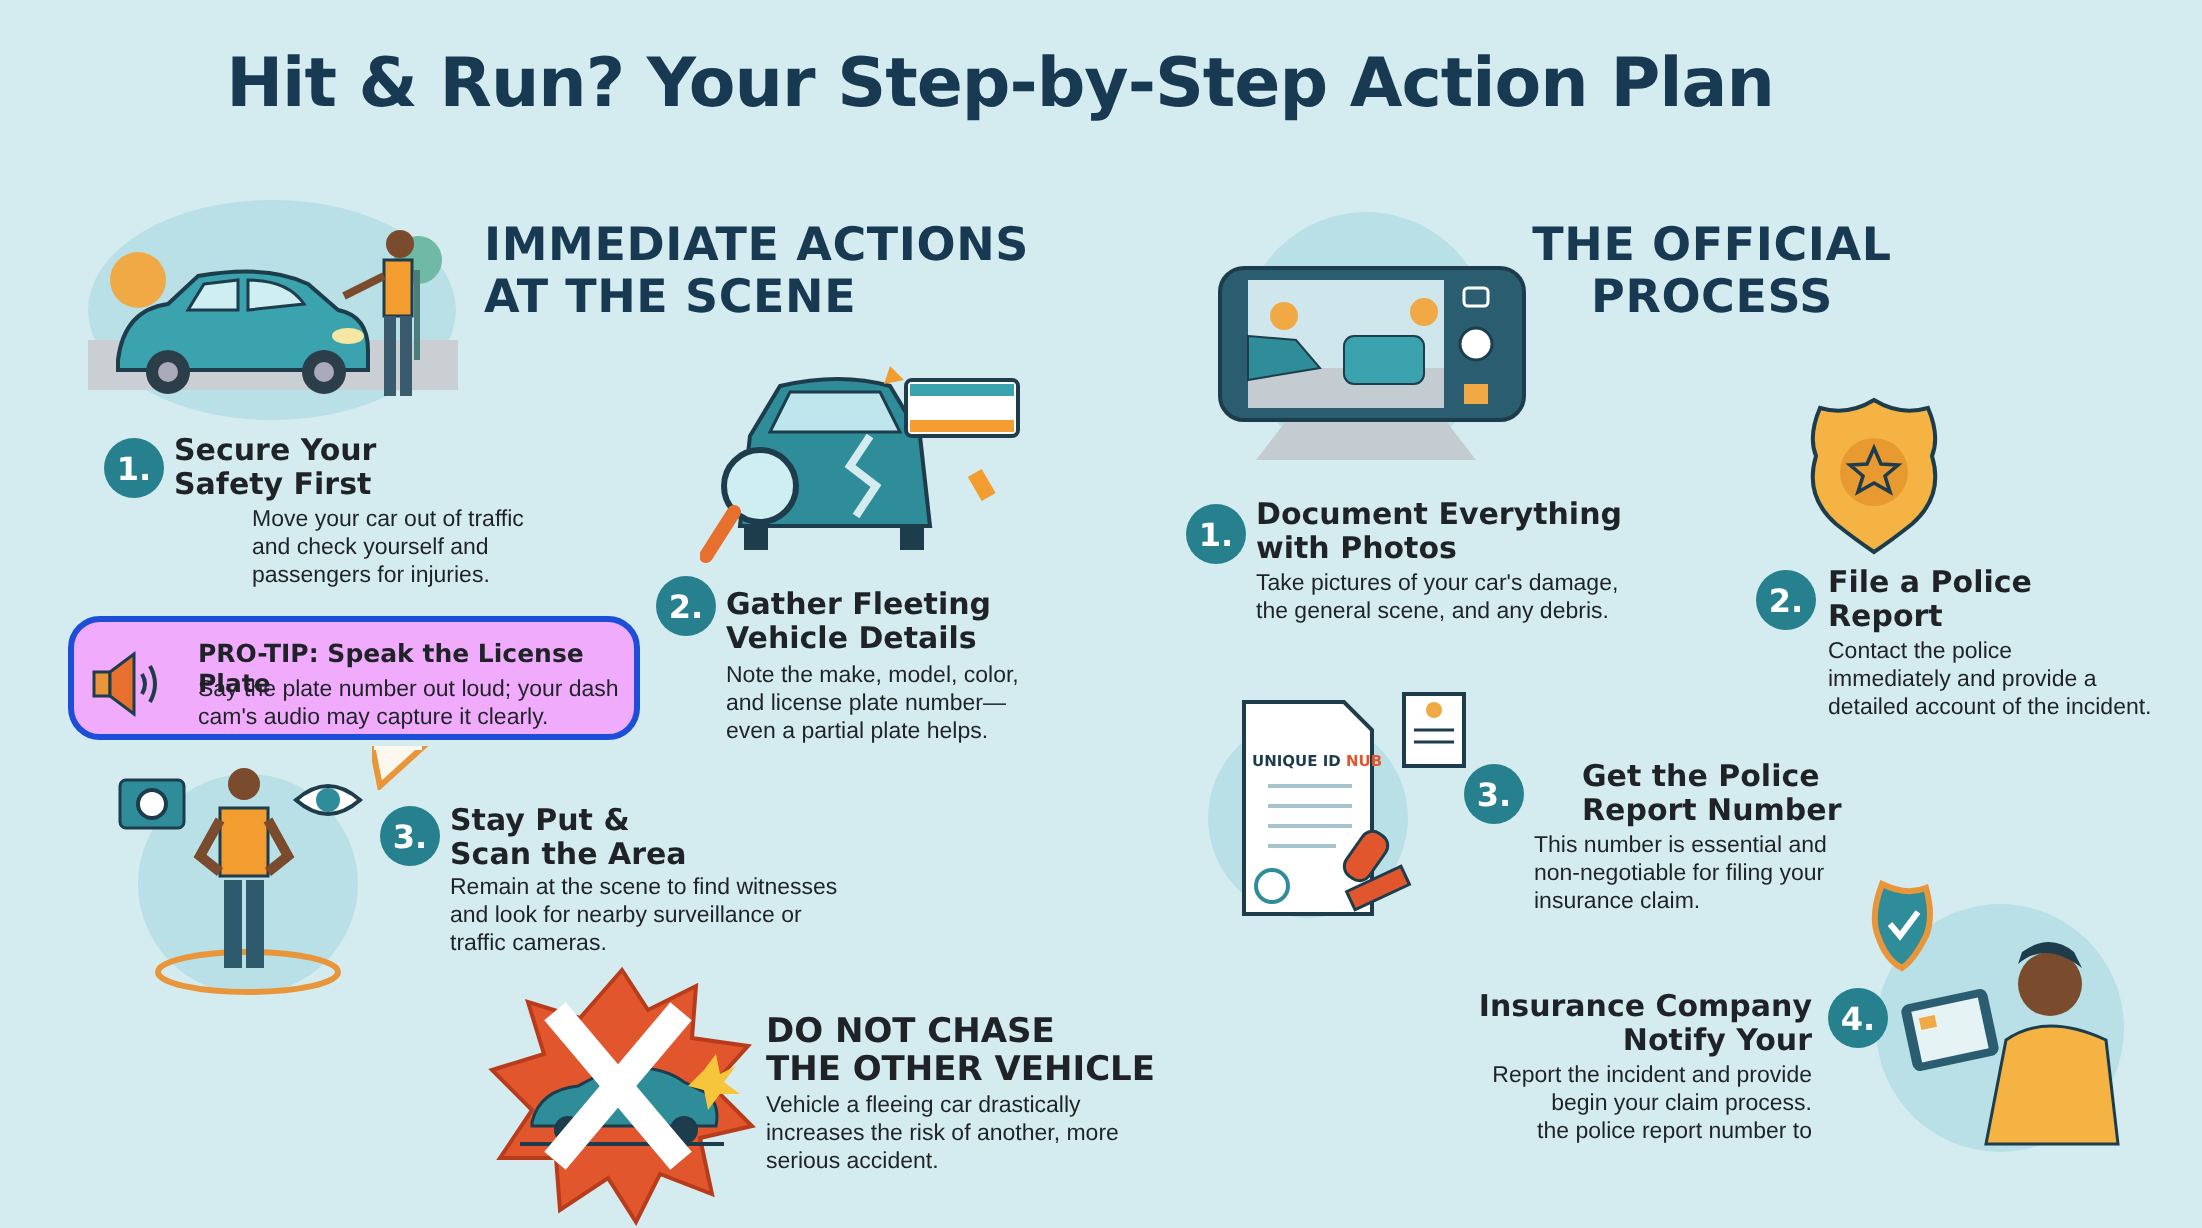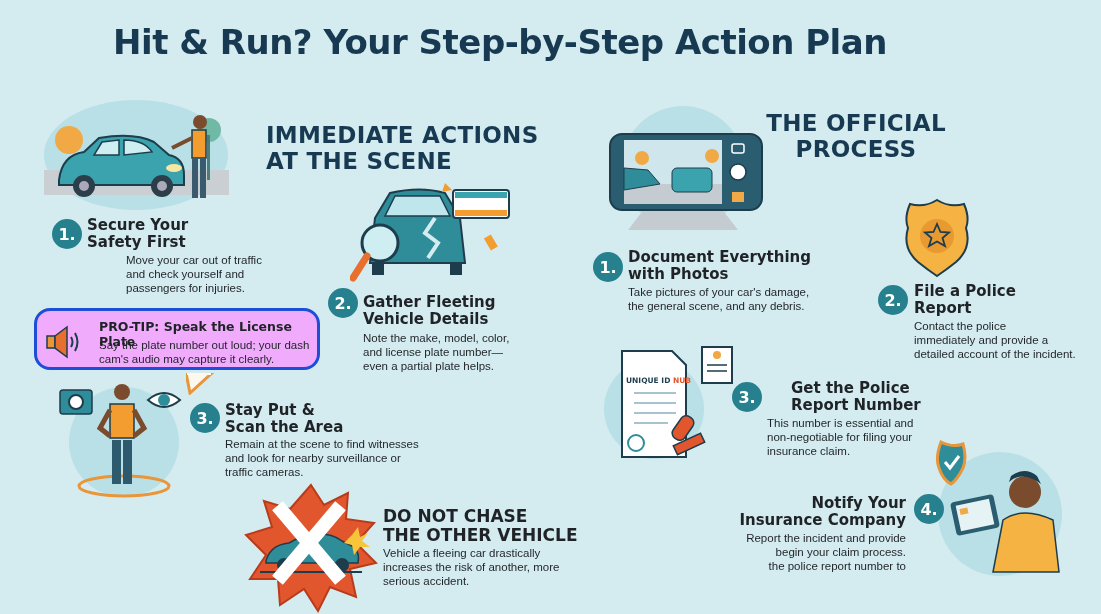--- a/index.html
+++ b/index.html
@@ -48,21 +48,21 @@
     font-family: "DejaVu Sans", sans-serif;
     font-weight: bold; font-size: 12.5px; color: #1f2327;
   }
   .tip-desc { font-size: 11.5px; line-height: 14px; color: #1f2327; }
 </style>
 </head>
 <body>
 
 <div class="abs title">Hit &amp; Run? Your Step-by-Step Action Plan</div>
 
-<div class="abs section-title" style="left:242px; top:122px;margin-left:24px;">
+<div class="abs section-title" style="left:242px; top:110px;">
   <div>IMMEDIATE ACTIONS</div>
   <div>AT THE SCENE</div>
 </div>
 
 <div class="abs" style="left:44px; top:100px; width:185px; height:110px;">
   <svg width="185" height="110" viewBox="0 0 185 110">
     <ellipse cx="92" cy="55" rx="92" ry="55" fill="#b8e0e6"></ellipse>
     <rect x="0" y="70" width="185" height="25" fill="#c9cfd3"></rect>
     <circle cx="25" cy="40" r="14" fill="#f0a945"></circle>
     <circle cx="165" cy="30" r="12" fill="#6fb9a5"></circle>
@@ -286,20 +286,20 @@
     <path d="M76 42 Q90 30 108 44 L104 36 Q92 26 78 36 Z" fill="#1d3d4d"></path>
     <path d="M60 132 L70 80 Q90 66 120 80 L126 132 Z" fill="#f4b343" stroke="#1d3d4d" stroke-width="1.5"></path>
     <rect x="20" y="58" width="44" height="34" rx="4" fill="#2a5d70" transform="rotate(-12 42 75)"></rect>
     <rect x="25" y="62" width="34" height="26" fill="#e6f3f5" transform="rotate(-12 42 75)"></rect>
     <rect x="28" y="66" width="8" height="6" fill="#f0a945" transform="rotate(-12 42 75)"></rect>
   </svg>
 </div>
 
 <div class="abs badge" style="left:914px; top:494px;">4.</div>
 <div class="abs step-title right" style="left:706px; top:495px; width:200px;">
+  <div>Insurance Company</div>
   <div>Notify Your</div>
-  <div>Insurance Company</div>
 </div>
 <div class="abs step-desc right" style="left:706px; top:531px; width:200px;">
   <div>Report the incident and provide</div>
   <div>begin your claim process.</div>
   <div>the police report number to</div>
 </div>
 
 </body></html>

